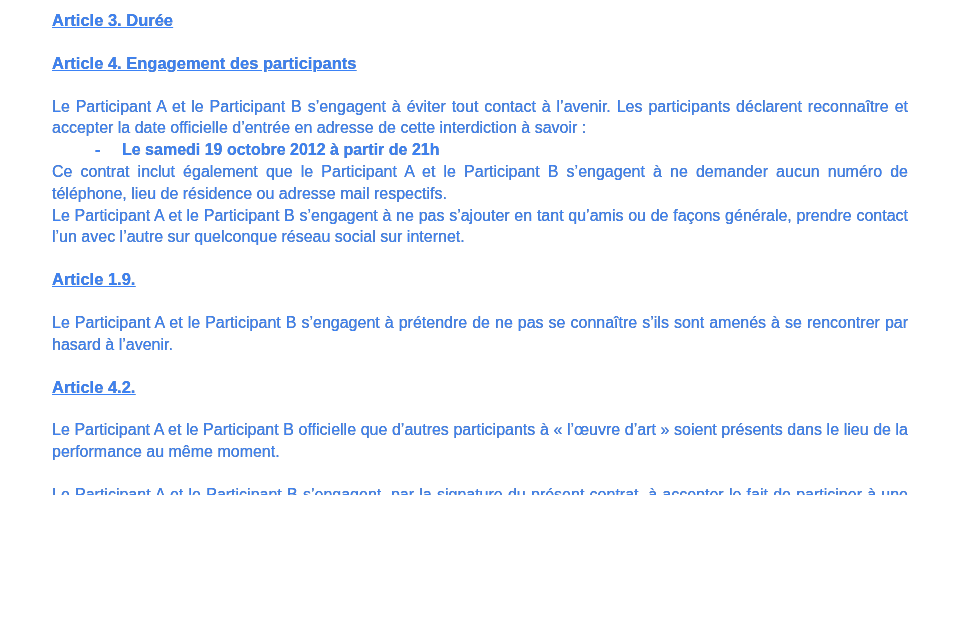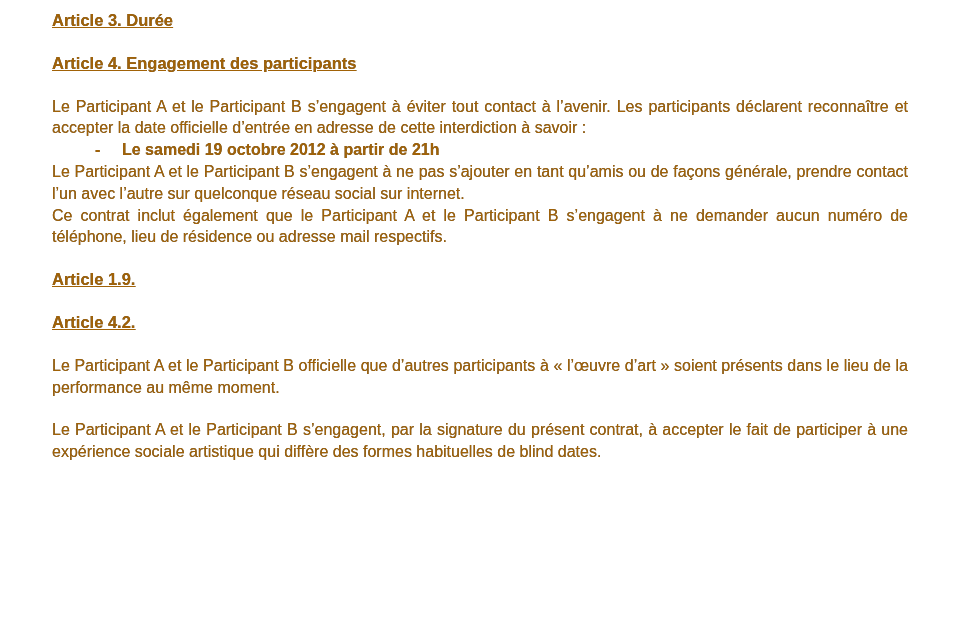--- a/index.html
+++ b/index.html
@@ -6,21 +6,21 @@
     margin: 0;
     padding: 0;
     background: #ffffff;
   }
   .page {
     position: relative;
     width: 959px;
     height: 495px;
     box-sizing: border-box;
     background: #ffffff;
-    color: #a16207;
+    color: #3b82f6;
     padding: 10px 51px 0 52px;
     overflow: hidden;
     font-family: "Liberation Sans", "DejaVu Sans", sans-serif;
     font-size: 16px;
     line-height: 21.8px;
     filter: blur(0.3px);
     text-shadow: 0 0 0.6px rgba(0,0,0,0.65);
   }
   .art-heading {
     font-size: 16.5px;
@@ -58,26 +58,27 @@
     <h2 class="art-heading">Article 3. Durée</h2>
   </section>
 
   <section>
     <h2 class="art-heading">Article 4. Engagement des participants</h2>
     <p class="body">Le Participant A et le Participant B s’engagent à éviter tout contact à l’avenir. Les participants déclarent reconnaître et accepter la date officielle d’entrée en adresse de cette interdiction à savoir :</p>
     <div class="bullet">
       <span class="dash">-</span>
       <span class="bullet-text">Le samedi 19 octobre 2012 à partir de 21h</span>
     </div>
+    <p class="body tight">Ce contrat inclut également que le Participant A et le Participant B s’engagent à ne demander aucun numéro de téléphone, lieu de résidence ou adresse mail respectifs.</p>
     <p class="body tight">Le Participant A et le Participant B s’engagent à ne pas s’ajouter en tant qu’amis ou de façons générale, prendre contact l’un avec l’autre sur quelconque réseau social sur internet.</p>
-    <p class="body tight">Ce contrat inclut également que le Participant A et le Participant B s’engagent à ne demander aucun numéro de téléphone, lieu de résidence ou adresse mail respectifs.</p>
   </section>
 
   <section>
     <h2 class="art-heading">Article 1.9.</h2>
+    <p class="body">Le Participant A et le Participant B s’engagent à prétendre de ne pas se connaître s’ils sont amenés à se rencontrer par hasard à l’avenir.</p>
   </section>
 
   <section>
     <h2 class="art-heading">Article 4.2.</h2>
     <p class="body">Le Participant A et le Participant B officielle que d’autres participants à « l’œuvre d’art » soient présents dans le lieu de la performance au même moment.</p>
   </section>
 
   <section>
     <p class="body">Le Participant A et le Participant B s’engagent, par la signature du présent contrat, à accepter le fait de participer à une expérience sociale artistique qui diffère des formes habituelles de blind dates.</p>
   </section>

